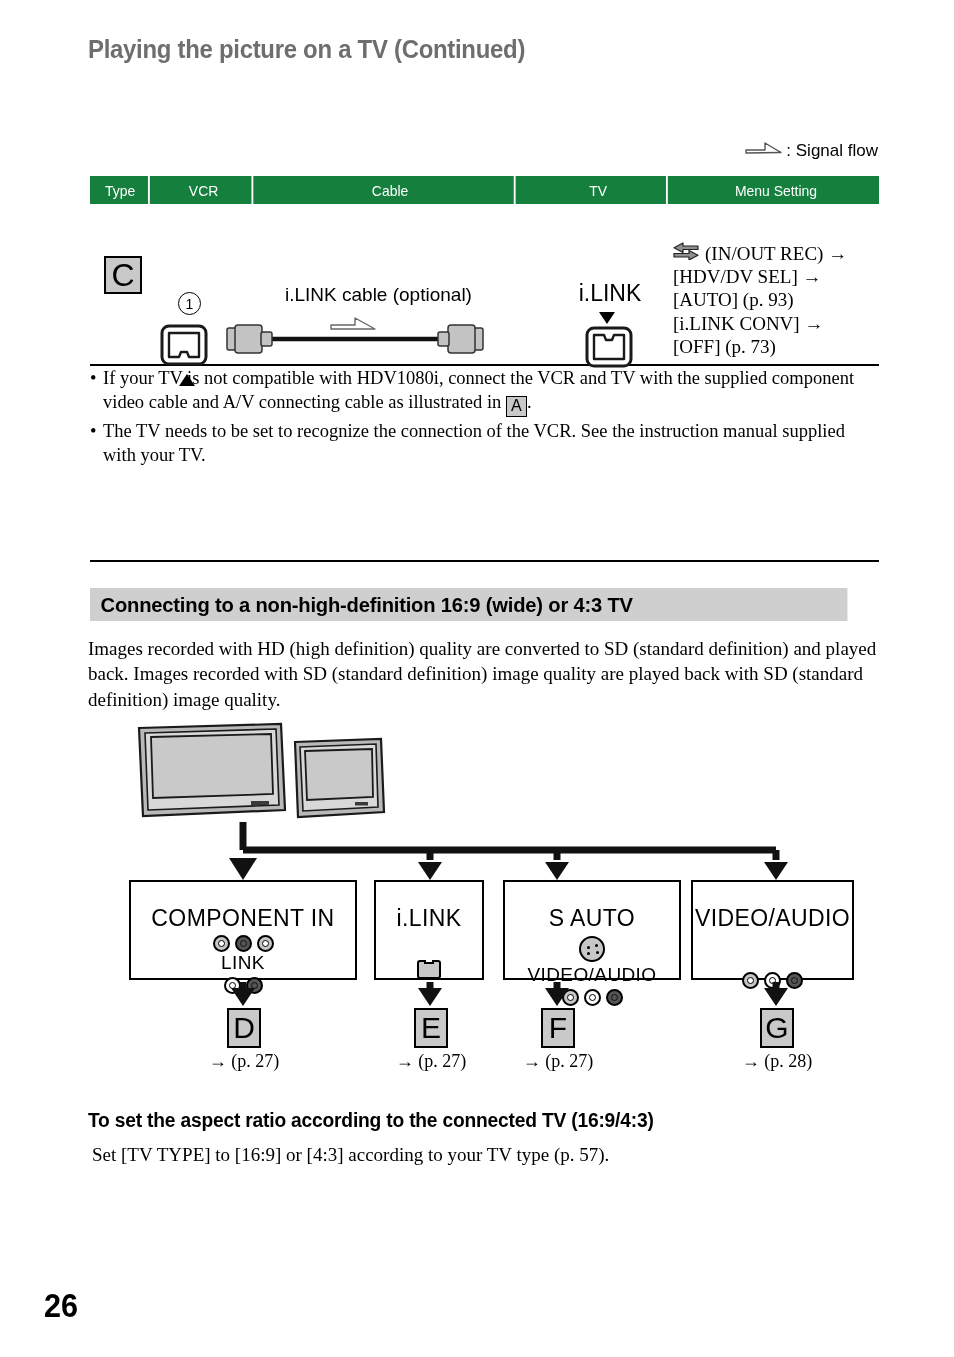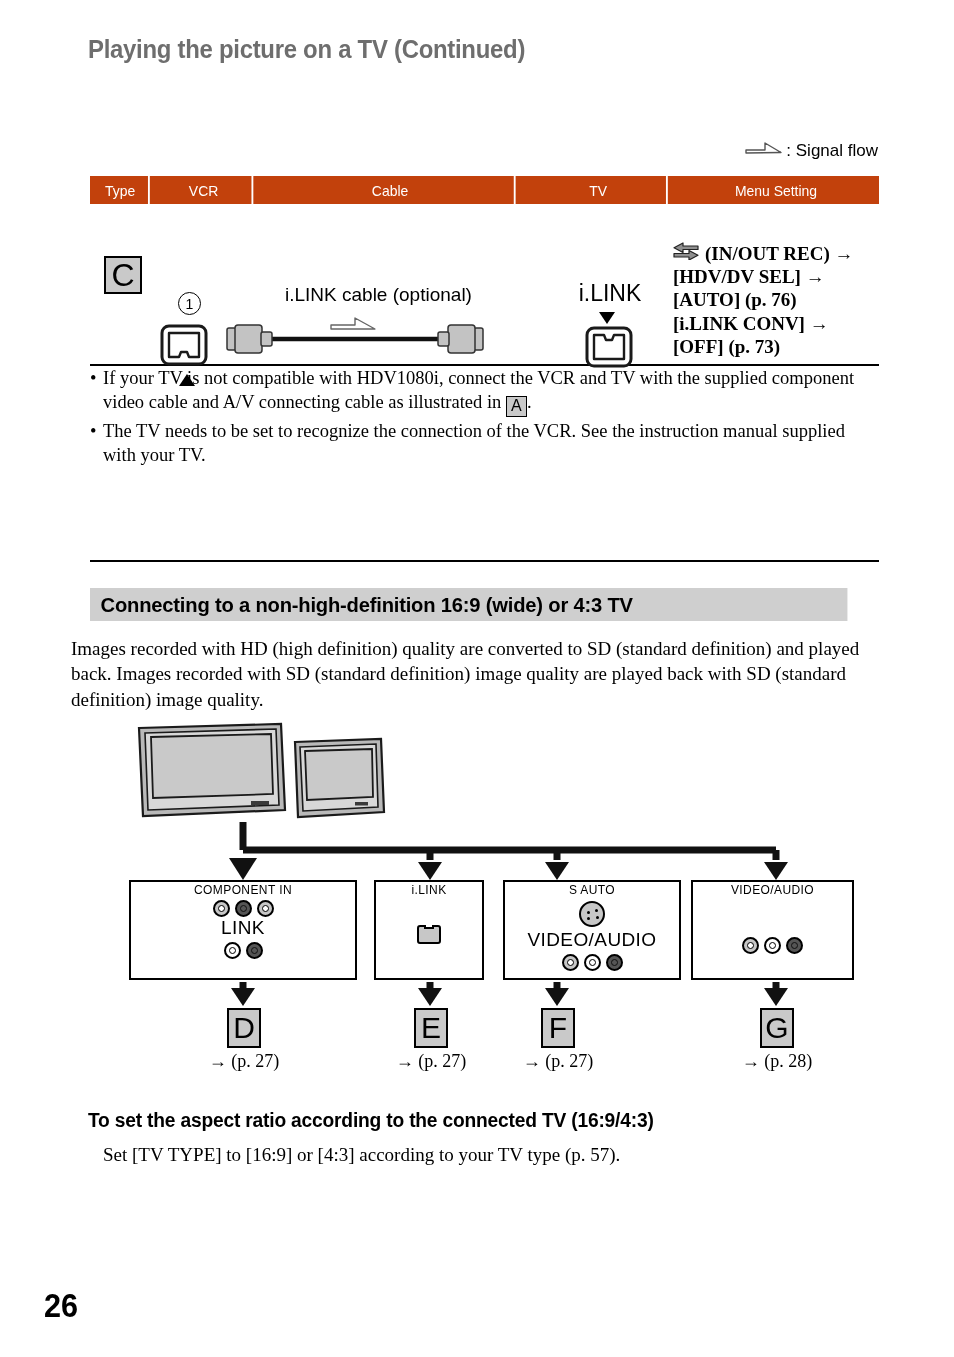--- a/index.html
+++ b/index.html
@@ -51,21 +51,21 @@
   
   .conn-table {
     position: absolute;
     left: 90px;
     top: 176px;
     width: 789px;
   }
   .conn-head {
     display: flex;
     height: 28px;
-    background: #c2410c;
+    background: #15803d;
     color: #ffffff;
   }
   .conn-head > div {
     font-family: "Liberation Sans", sans-serif;
     font-size: 15px;
     display: flex;
     align-items: center;
     justify-content: center;
     border-right: 2px solid #ffffff;
     box-sizing: border-box;
@@ -147,21 +147,20 @@
   #tv-ilink-arrow { position: absolute; left: 509px; top: 106px; }
   #tv-ilink-jack  { position: absolute; left: 495px; top: 122px; }
 
   #menu-setting {
     position: absolute;
     left: 583px;
     top: 38px;
     font-size: 19px;
     line-height: 1.22;
     white-space: nowrap;
-    font-weight: bold;
   }
   #menu-setting .ms-row { display: flex; align-items: center; }
   #menu-setting .ms-row .rec-icon { margin-right: 6px; }
 
   
   #notes-block {
     position: absolute;
     left: 90px;
     top: 366px;
     width: 790px;
@@ -228,21 +227,21 @@
     font-weight: bold;
     font-size: 21px;
     letter-spacing: -0.2px;
     transform: scaleX(0.96);
     transform-origin: left center;
     white-space: nowrap;
   }
 
   #section-para {
     position: absolute;
-    left: 71px;
+    left: 88px;
     top: 636px;
     width: 795px;
     font-size: 19px;
     line-height: 1.33;
   }
 
   
   #tv-diagram {
     position: absolute;
     left: 125px;
@@ -253,23 +252,23 @@
 
   .jack-box {
     position: absolute;
     border: 2.5px solid #000;
     box-sizing: border-box;
     background: #fff;
     font-family: "Liberation Sans", sans-serif;
     text-align: center;
   }
   .jack-box .jb-label {
-    font-size: 12px;
+    font-size: 23px;
     letter-spacing: 0.4px;
-    margin-top: 1px;
+    margin-top: 23px;
   }
   .jack-box .jb-label2 {
     font-size: 19px;
     letter-spacing: 0.4px;
   }
   .jacks-row {
     display: flex;
     justify-content: center;
     align-items: center;
     gap: 5px;
@@ -360,21 +359,21 @@
     font-family: "Liberation Sans", sans-serif;
     font-weight: bold;
     font-size: 20px;
     letter-spacing: -0.2px;
     transform: scaleX(0.96);
     transform-origin: left center;
     white-space: nowrap;
   }
   #aspect-para {
     position: absolute;
-    left: 103px;
+    left: 92px;
     top: 1144px;
     font-size: 19px;
   }
 
   
   #page-number {
     position: absolute;
     left: 44px;
     top: 1286px;
     font-family: "Liberation Sans", sans-serif;
@@ -462,21 +461,21 @@
         <div class="ms-row">
           <span class="rec-icon">
             <svg width="26" height="18" viewBox="0 0 26 18">
               <path d="M10 1 L10 4 L25 4 L25 7.5 L10 7.5 L10 10.5 L1 5.7 Z" fill="#8f8f8f" stroke="#222" stroke-width="1.2" stroke-linejoin="round"></path>
               <path d="M16 8.5 L16 11.5 L1 11.5 L1 15 L16 15 L16 18 L25 13.2 Z" fill="#8f8f8f" stroke="#222" stroke-width="1.2" stroke-linejoin="round"></path>
             </svg>
           </span>
           <span>(IN/OUT REC) →</span>
         </div>
         <div>[HDV/DV SEL] →</div>
-        <div>[AUTO] (p. 76)</div>
+        <div>[AUTO] (p. 93)</div>
         <div>[i.LINK CONV] →</div>
         <div>[OFF] (p. 73)</div>
       </div>
 
     </div>
   </div>
 
   <div id="notes-block">
 
 

